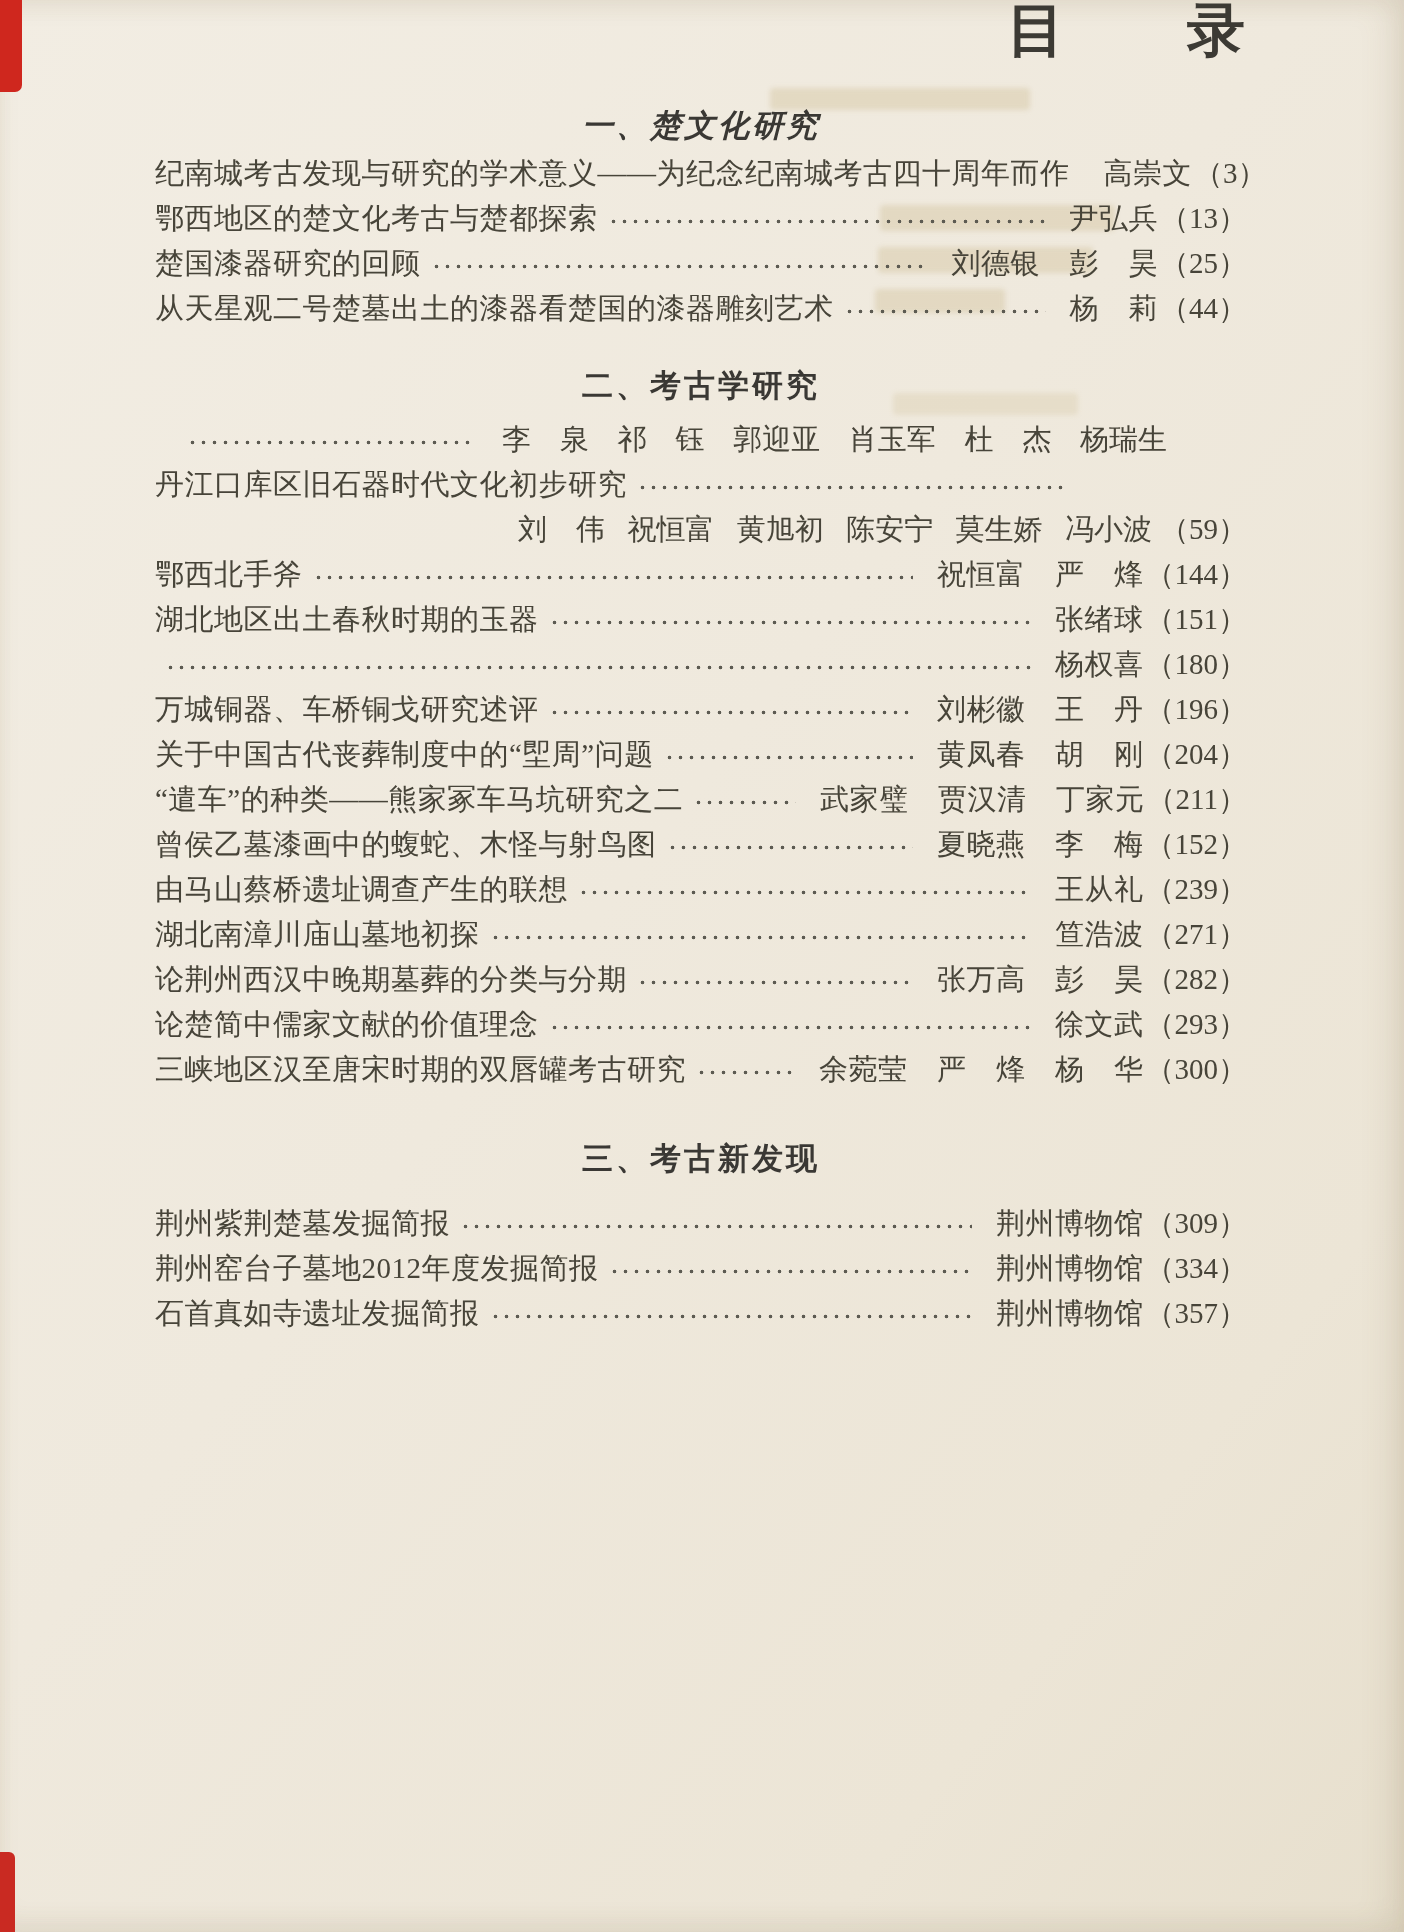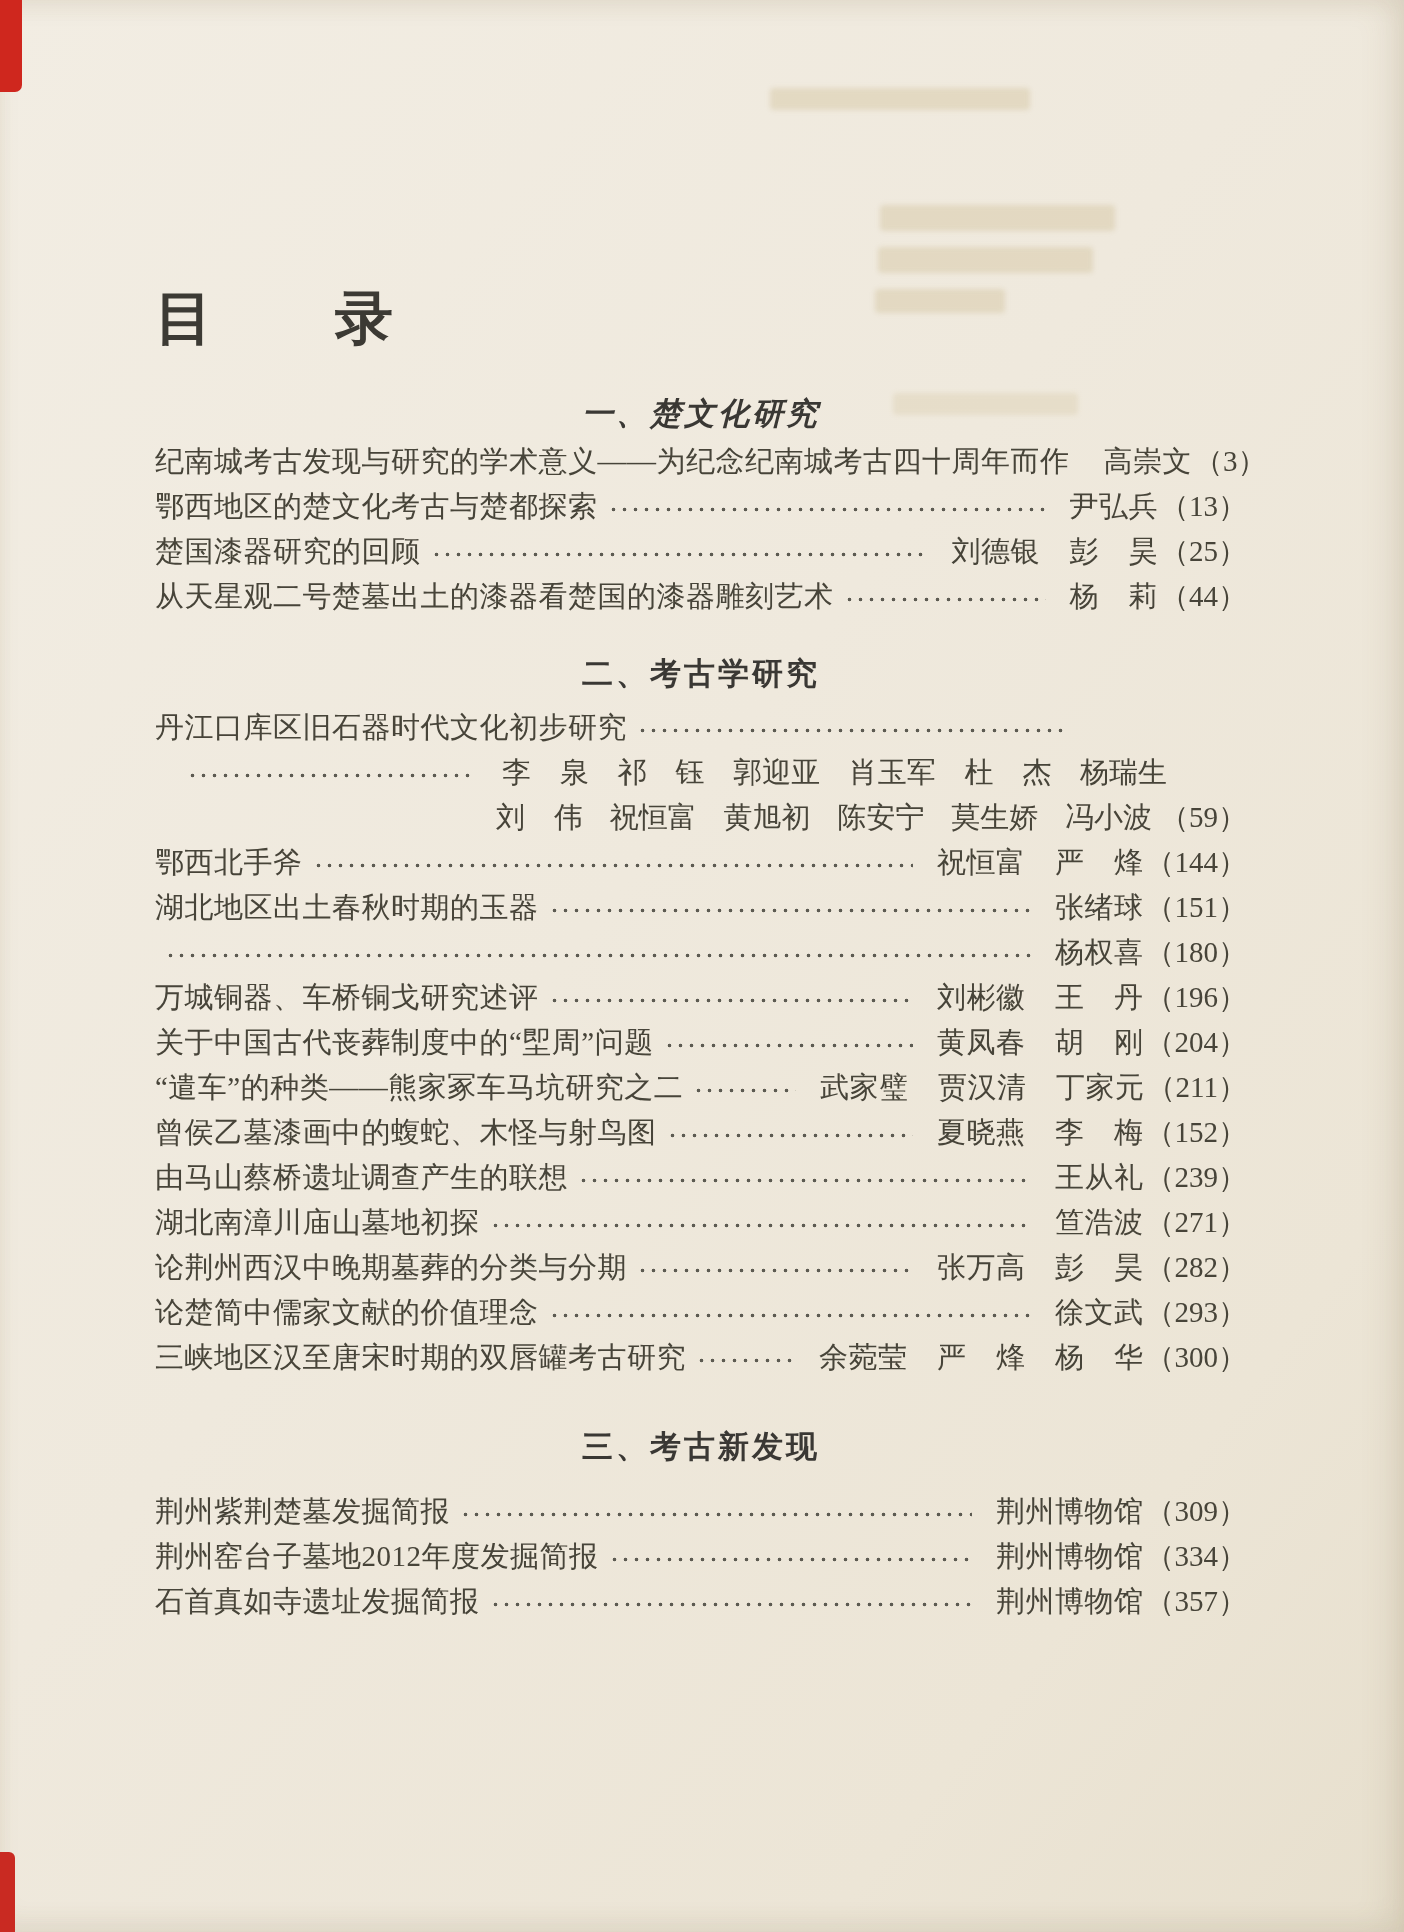--- a/index.html
+++ b/index.html
@@ -17,21 +17,21 @@
   
   .ghost{position:absolute;background:rgba(198,178,128,0.30);filter:blur(2.5px);border-radius:4px;}
   .g1{left:770px;top:88px;width:260px;height:22px;}
   .g2{left:880px;top:205px;width:235px;height:26px;}
   .g3{left:878px;top:247px;width:215px;height:26px;}
   .g4{left:875px;top:289px;width:130px;height:24px;}
   .g5{left:893px;top:393px;width:185px;height:22px;opacity:.7;}
 
   .content{position:absolute;left:155px;top:0;width:1092px;}
   .doc-title{
-    margin:0;padding-top:288px;text-align:left;
+    margin:0;text-align:right;
     font-size:58px;line-height:62px;font-weight:600;color:#3c3a34;
     letter-spacing:2px;
   }
   .section-heading{
     text-align:center;font-weight:700;color:#3a3834;
     font-family:"Liberation Sans","DejaVu Sans",sans-serif;
     font-size:31px;line-height:44px;letter-spacing:3px;
   }
   #toc-sections .section:nth-child(1) .section-heading{margin:42px 0 6px 0;font-style:italic;}
   #toc-sections .section:nth-child(2) .section-heading{margin:30px 0 12px 0;}
@@ -52,21 +52,21 @@
     width:289px;height:45px;margin-right:26px;flex:0 0 auto;
     background-image:radial-gradient(circle,#5d5b52 1.6px,rgba(93,91,82,0) 2.1px);
     background-size:11px 45px;background-repeat:repeat-x;background-position:0 center;
   }
   .entry-authors{letter-spacing:0.5px;}
   .entry-page{margin-left:2px;letter-spacing:0;}
   .ind1{width:32px;flex:0 0 auto;}
   .ind2{width:341px;flex:0 0 auto;}
   .agrid{flex:1 1 auto;display:flex;justify-content:space-between;}
   .agrid.row1{margin-right:80px;}
-  .agrid.row2{margin-right:6px;}
+  .agrid.row2{margin-right:6px;margin-left:22px;}
 </style>
 </head>
 <body>
 
 <div class="page">
   <div class="red-edge-top"></div>
   <div class="red-edge-bottom"></div>
 
   <div class="ghost g1"></div>
   <div class="ghost g2"></div>
@@ -99,37 +99,37 @@
           </div>
           <div class="entry">
             <span class="entry-title">从天星观二号楚墓出土的漆器看楚国的漆器雕刻艺术</span>
             <span class="leader"></span>
             <span class="entry-authors">杨　莉</span>
             <span class="entry-page">（44）</span>
           </div>
         </div>
         <div class="section">
           <div class="section-heading">二、考古学研究</div>
-          <div class="entry">
-            <span class="entry-title">丹江口库区旧石器时代文化初步研究</span>
-            <span class="leader short"></span>
-          </div>
           <div class="entry">
             <span class="ind1"></span>
             <span class="leader-fixed"></span>
             <div class="agrid row1">
               <span>李　泉</span>
               <span>祁　钰</span>
               <span>郭迎亚</span>
               <span>肖玉军</span>
               <span>杜　杰</span>
               <span>杨瑞生</span>
             </div>
           </div>
           <div class="entry">
+            <span class="entry-title">丹江口库区旧石器时代文化初步研究</span>
+            <span class="leader short"></span>
+          </div>
+          <div class="entry">
             <span class="ind2"></span>
             <div class="agrid row2">
               <span>刘　伟</span>
               <span>祝恒富</span>
               <span>黄旭初</span>
               <span>陈安宁</span>
               <span>莫生娇</span>
               <span>冯小波</span>
             </div>
             <span class="entry-page">（59）</span>

